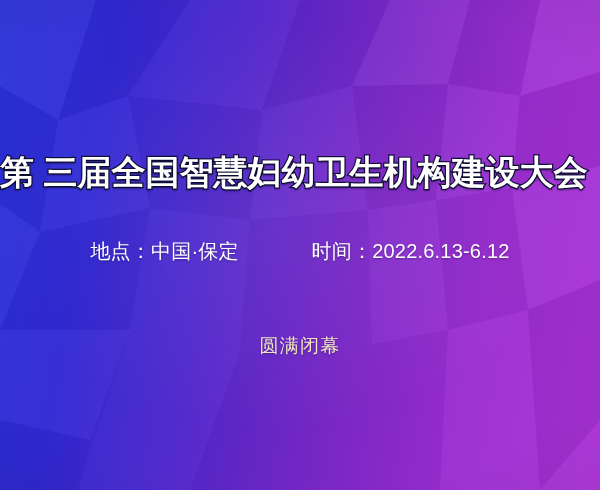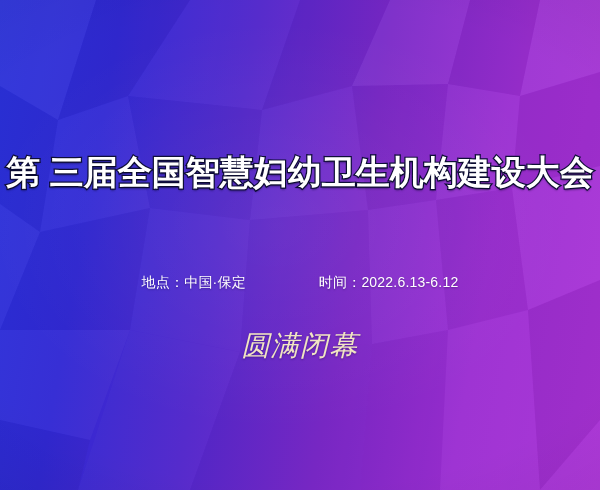--- a/index.html
+++ b/index.html
@@ -35,21 +35,21 @@
   .content {
     position: absolute;
     inset: 0;
   }
 
   .title-row {
     position: absolute;
     top: 152px;
     left: 0;
     width: 600px;
-    text-align: center;
+    text-align: left;
     white-space: nowrap;
   }
   .title {
     display: inline-block;
     font-size: 34px;
     line-height: 40px;
     font-weight: bold;
     color: #ffffff;
     letter-spacing: 0px;
     -webkit-text-stroke: 2.4px #10103a;
@@ -62,49 +62,47 @@
   .meta-row {
     position: absolute;
     top: 239px;
     left: 0;
     width: 600px;
     text-align: center;
     white-space: nowrap;
   }
   .meta-item {
     display: inline-block;
-    font-size: 14px;
+    font-size: 20px;
     line-height: 24px;
     color: #ffffff;
     font-weight: normal;
     letter-spacing: 0.2px;
     text-shadow: 0 1px 2px rgba(20,10,50,0.35);
-    margin-top: 31px;
   }
   .meta-gap {
     display: inline-block;
     width: 64px;
   }
 
   .status-row {
     position: absolute;
     top: 332px;
     left: 0;
     width: 600px;
     text-align: center;
     white-space: nowrap;
   }
   .status {
     display: inline-block;
-    font-size: 28px;
+    font-size: 19px;
     line-height: 28px;
     color: #f1e5c3;
     letter-spacing: 1.2px;
     text-shadow: 0 1px 2px rgba(30,12,60,0.40);
-    font-style: italic;
   }
 </style>
 </head>
 <body>
 
 <div id="poster">
 
   <svg class="facets" viewBox="0 0 600 490" preserveAspectRatio="none">
 
     <polygon points="0,0 96,0 58,120 0,86" fill="#ffffff" fill-opacity="0.045"></polygon>

